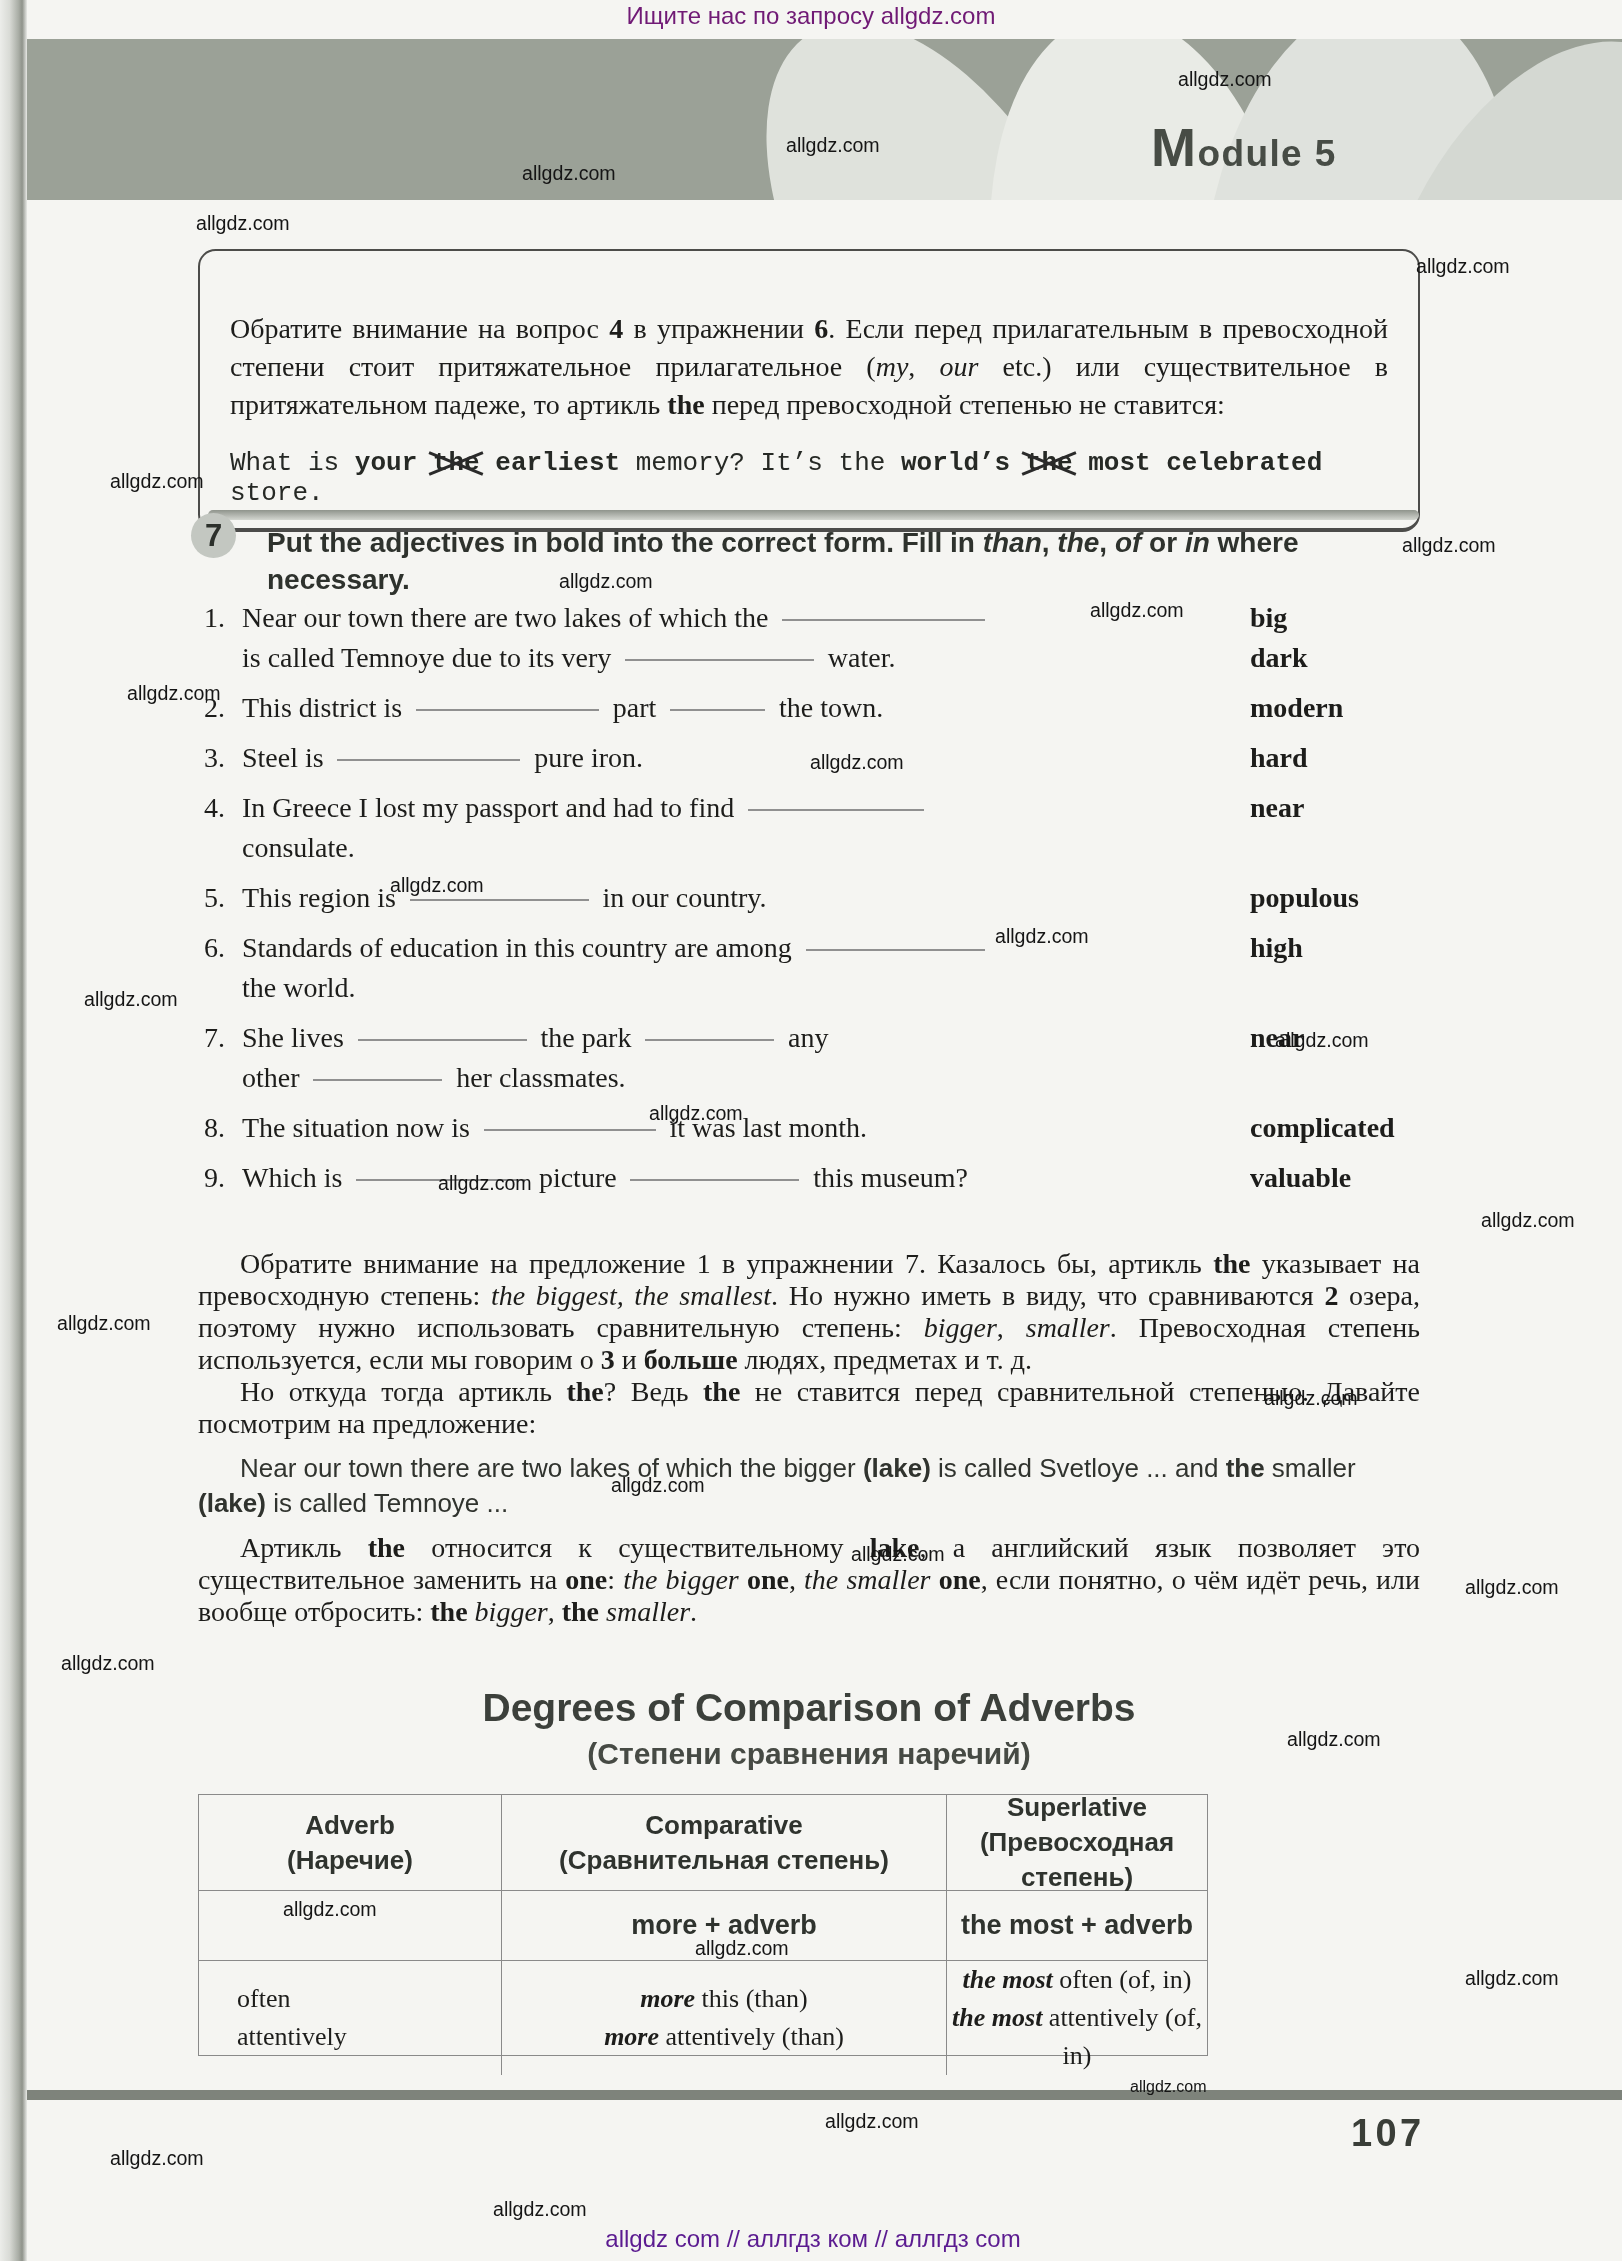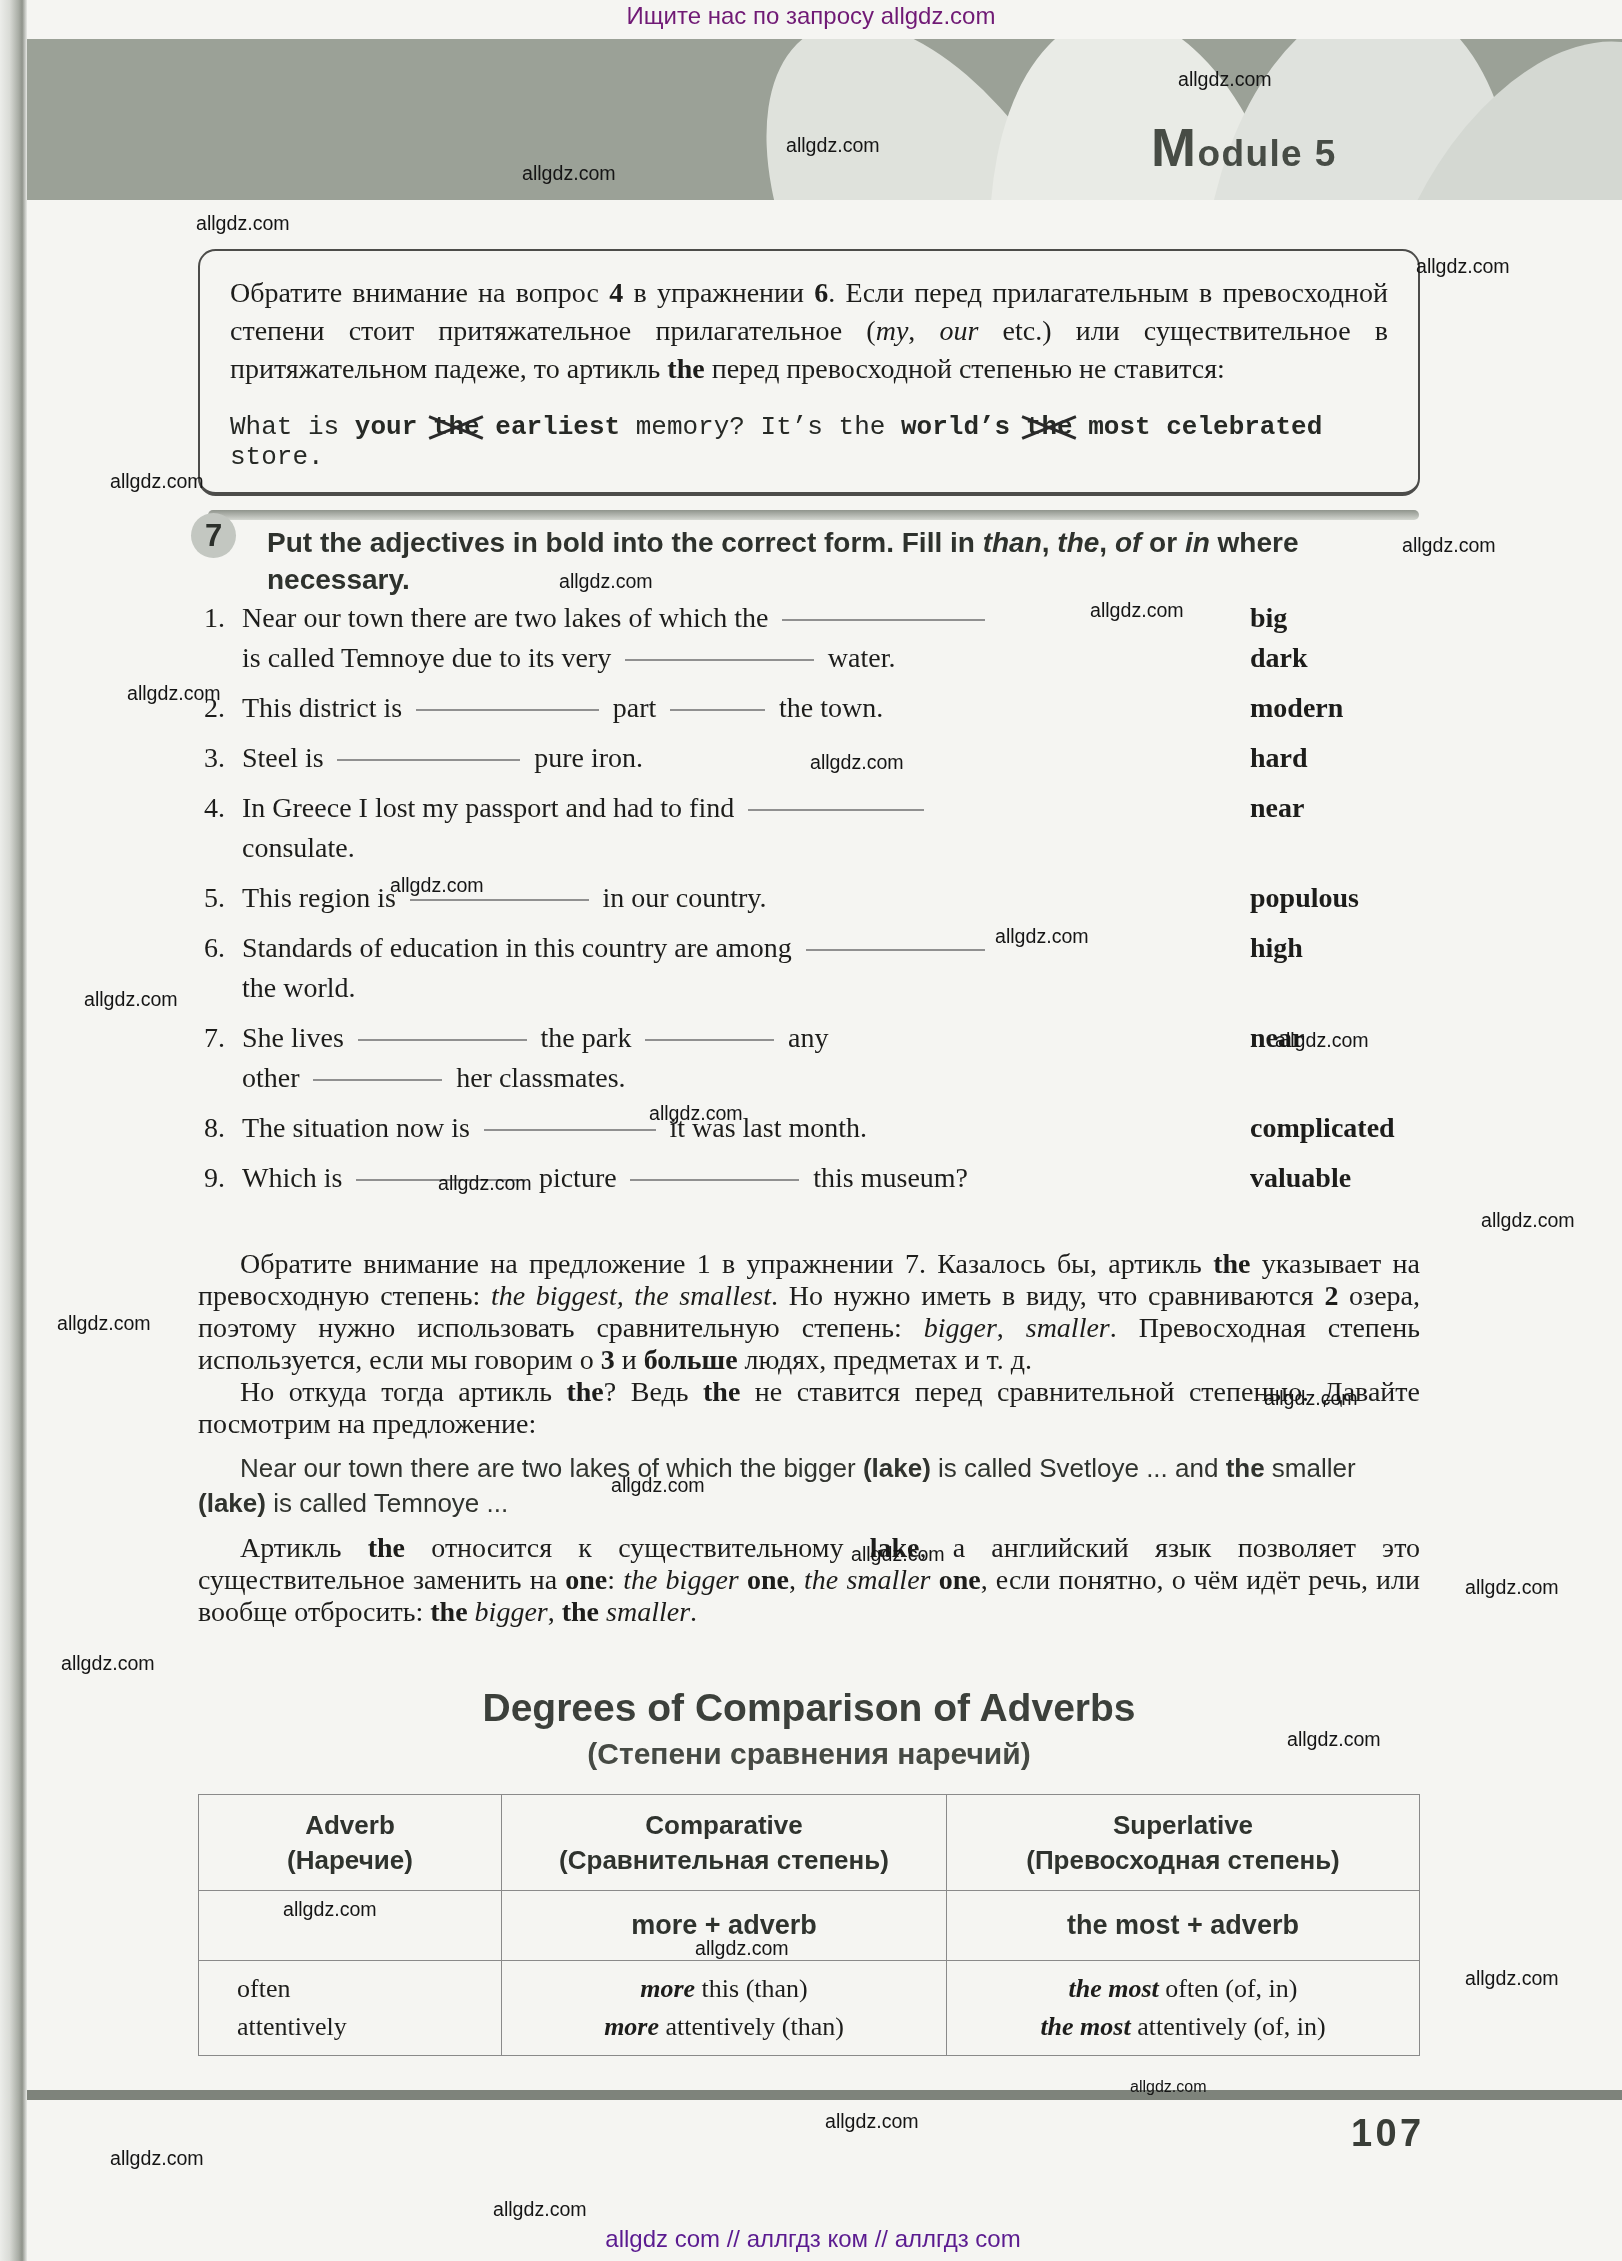--- a/index.html
+++ b/index.html
@@ -13,21 +13,21 @@
   .petal{position:absolute;border-radius:50%;}
   .petal.p1{left:778px;top:-41px;width:271px;height:514px;background:#dfe2dc;transform:rotate(-30deg);}
   .petal.p2{left:967px;top:-27px;width:304px;height:555px;background:#e9ebe6;transform:rotate(-9deg);}
   .petal.p3{left:1177px;top:-41px;width:311px;height:541px;background:#dfe2dd;transform:rotate(7deg);}
   .petal.p4{left:1373px;top:-13.5px;width:291px;height:487px;background:#d4d8d2;transform:rotate(26deg);}
   .module-title{position:absolute;left:1151px;top:116px;font-family:"Liberation Sans",sans-serif;
         font-weight:700;font-size:37px;color:#474c45;letter-spacing:1.4px;}
   .module-title::first-letter{font-size:54px;}
   .note-box{position:absolute;left:198px;top:249px;width:1222px;box-sizing:border-box;
         border:2.7px solid #4c4c4a;border-bottom-width:4.7px;border-radius:17.6px;padding:23px 30px 20px;}
-  .note-box .p{font-size:28px;line-height:38px;text-align:justify;}
+  .note-box .p{font-size:28px;line-height:38px;text-align:justify;margin-top:36px;}
   .note-ex{margin-top:24px;font-family:Liberation Mono, monospace;font-size:26px;color:#26292;color:#262925;}
   .bold{font-weight:700;}
   .ital{font-style:italic;}
   .bi{font-weight:700;font-style:italic;text-align:center;}
   .crossed{position:relative;font-weight:700;display:inline-block;}
   .crossed::before,.crossed::after{content:"";position:absolute;left:-5.4px;right:-5.4px;top:46%;height:2.7px;background:#2a2a2a;}
   .crossed::before{transform:rotate(22deg);}
   .crossed::after{transform:rotate(-22deg);}
   .ex-bar{position:absolute;left:208px;top:510px;width:1211px;height:10px;border-radius:5.4px;
         background:linear-gradient(to bottom,#8f948c,#d3d6d0);}
@@ -44,21 +44,21 @@
   .item-end{margin-bottom:10px;}
   .blank{display:inline-block;border-bottom:2px solid #909090;height:2.7px;margin:0 6.8px;transform:translateY(-6px);}
   .expl{position:absolute;left:198px;top:1248px;width:1222px;}
   .expl .ep{margin:0;font-size:28px;line-height:32px;text-align:justify;text-indent:42px;}
   .expl .ep.sans{font-family:"Liberation Sans",sans-serif;font-size:26px;line-height:35px;
         margin:10.8px 0;text-align:left;color:#30332e;}
   .adv-title{position:absolute;left:198px;top:1686px;width:1222px;text-align:center;
         font-family:"Liberation Sans",sans-serif;font-weight:700;font-size:39px;color:#3c403b;}
   .adv-sub{position:absolute;left:198px;top:1737px;width:1222px;text-align:center;
         font-family:"Liberation Sans",sans-serif;font-weight:700;font-size:30px;color:#464a44;}
-  .cmp-table{position:absolute;left:198px;top:1794px;width:1222px;height:262px;box-sizing:border-box;
+  .cmp-table{position:absolute;left:198px;top:1794px;width:1010px;height:262px;box-sizing:border-box;
         border:1.4px solid #8a8a8a;display:grid;grid-template-columns:303px 445px 1fr;
         grid-template-rows:96px 70px 1fr;font-family:"Liberation Sans",sans-serif;}
   .cell{border-right:1.4px solid #8a8a8a;border-bottom:1.4px solid #8a8a8a;display:flex;
         flex-direction:column;justify-content:center;align-items:center;text-align:center;}
   .cell.lastcol{border-right:none;}
   .cell.lastrow{border-bottom:none;}
   .cell.hdr{font-weight:700;font-size:26px;line-height:35px;color:#2f332e;}
   .cell.frm{font-weight:700;font-size:27px;color:#2f332e;}
   .cell.exm{font-family:"Liberation Serif",serif;font-size:26px;line-height:38px;color:#1d1d1b;}
   .cell.exm.left{align-items:flex-start;padding-left:38px;text-align:left;}

